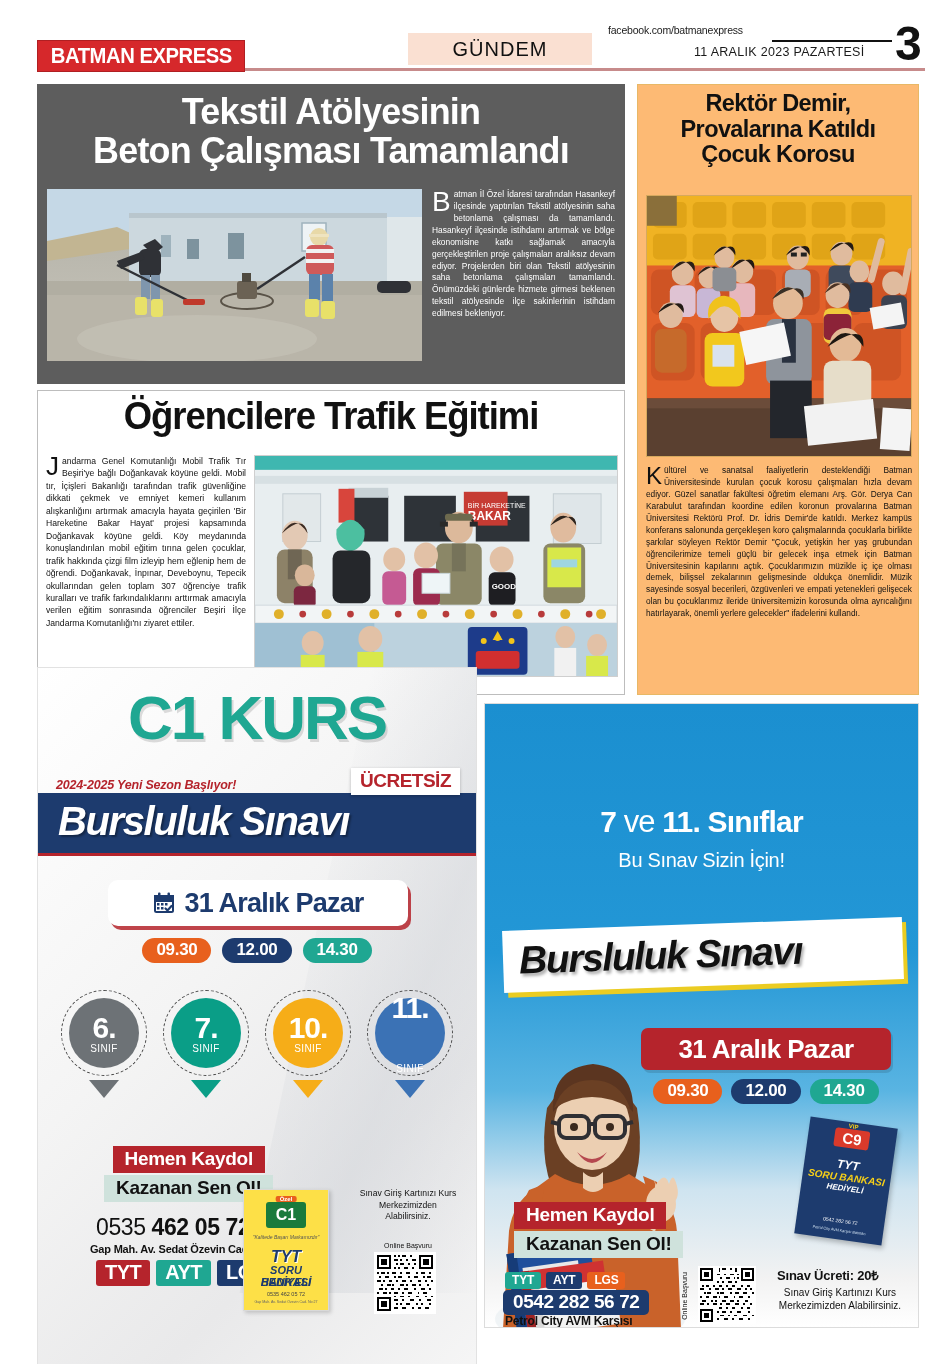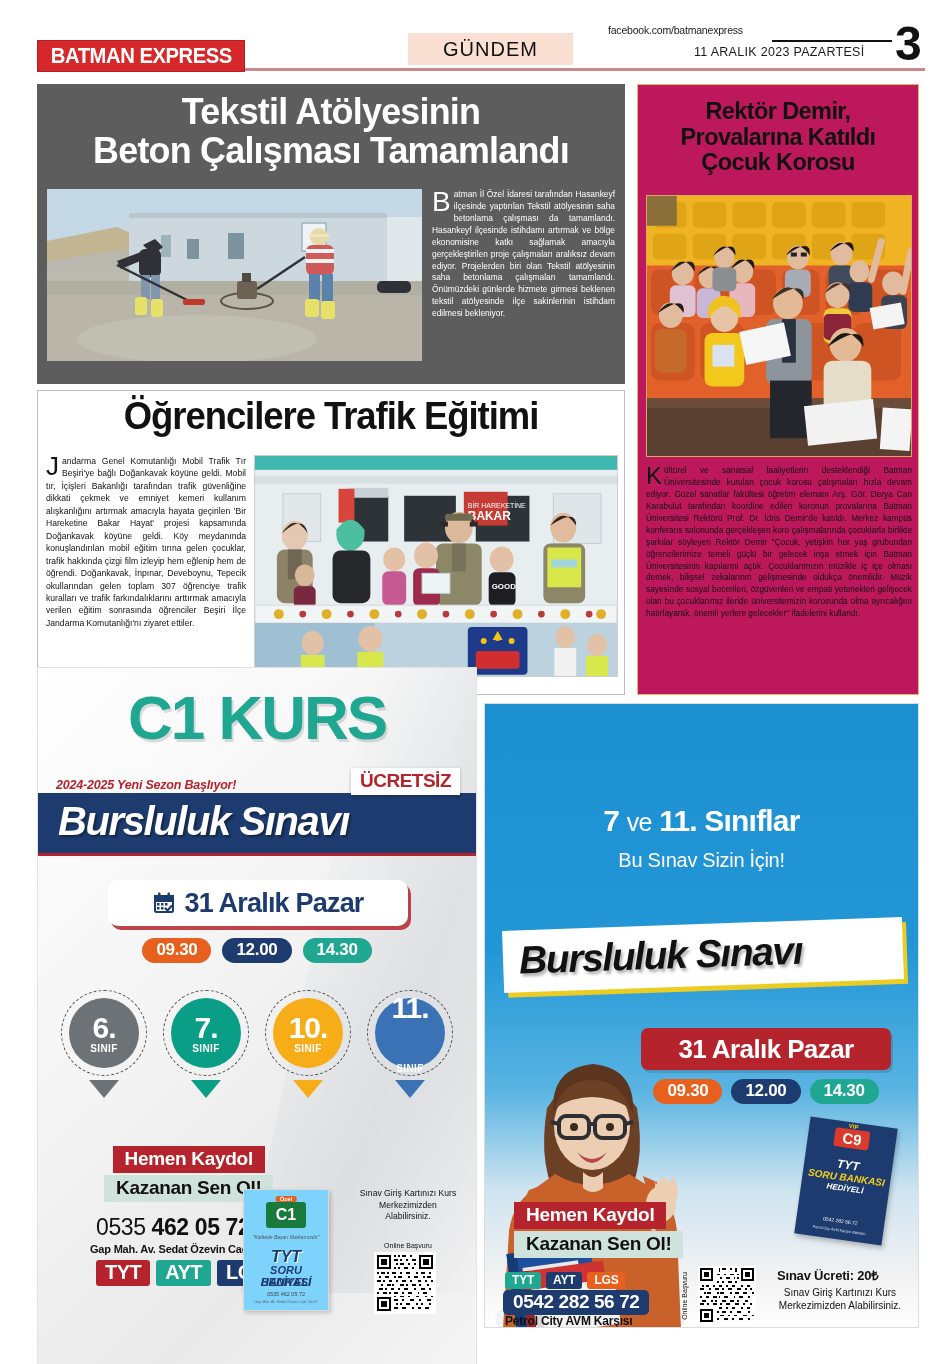--- a/index.html
+++ b/index.html
@@ -24,21 +24,21 @@
     color: #ffffff; font-weight: bold; font-size: 22px;
     letter-spacing: -0.5px; font-family: "Liberation Sans", sans-serif;
     transform: scaleX(0.92);
     white-space: nowrap;
   }
   .masthead-rule {
     position: absolute; left: 245px; top: 68px; width: 680px; height: 3px;
     background: #c78b8b;
   }
   .gundem-chip {
-    position: absolute; left: 408px; top: 33px; width: 165px; height: 32px;
+    position: absolute; left: 408px; top: 33px; width: 184px; height: 32px;
     background: #fae0d2;
     display: flex; align-items: center; justify-content: center;
   }
   .gundem-text { font-size: 20px; color: #111; letter-spacing: 1px; }
   .fb-line {
     position: absolute; left: 608px; top: 24px;
     font-size: 10.5px; color: #1a1a1a; letter-spacing: -0.2px; text-align: right;
   }
   .date-line {
     position: absolute; left: 694px; top: 45px;
@@ -102,22 +102,22 @@
   }
   .art2-photo {
     position: absolute; left: 208px; top: 0; width: 364px; height: 222px;
     background: linear-gradient(#3fb7b0 0%, #3fb7b0 5%, #e9eef0 6%, #dfe5e6 60%, #9fb6c4 100%);
     overflow: hidden; border: 1px solid #cfcfcf;
   }
 
   
   .art3 {
     position: absolute; left: 637px; top: 84px; width: 282px; height: 611px;
-    background: #be185d; border: 1px solid #e8b866;
-    padding: 14px 8px;
+    background: #fdba74; border: 1px solid #e8b866;
+    padding: 6px 8px;
   }
   .art3-title {
     color: #111; font-weight: bold; text-align: center;
     font-size: 23.5px; line-height: 1.09; letter-spacing: -0.6px;
   }
   .art3-photo {
     position: absolute; left: 8px; top: 110px; width: 266px; height: 262px;
     background: linear-gradient(#f0b323 0%, #f0b52a 34%, #e8622a 40%, #e0601f 70%, #b8491a 100%);
     overflow: hidden; border: 1px solid #d6a95e;
   }
@@ -199,21 +199,21 @@
     position: absolute; left: 0; top: 0; width: 86px; height: 86px;
     border-radius: 50%; border: 1.6px dashed #4a4a4a;
   }
   .grade-circle {
     position: absolute; left: 8px; top: 8px; width: 70px; height: 70px;
     border-radius: 50%; color: #fff;
     display: flex; flex-direction: column; align-items: center; justify-content: center;
     line-height: 1;
   }
   .grade-num { font-size: 30px; font-weight: bold; letter-spacing: -1px; }
-  .grade-lbl { font-size: 10px; font-weight: bold; letter-spacing: 0.4px; margin-top: 1px; }
+  .grade-lbl { font-size: 10px; font-weight: normal; letter-spacing: 0.4px; margin-top: 1px; }
   .grade-arrow {
     position: absolute; left: 28px; top: 90px;
     width: 0; height: 0; border-left: 15px solid transparent;
     border-right: 15px solid transparent; border-top: 18px solid currentColor;
   }
   .g-grey   { background: #6d7276; }
   .g-teal   { background: #0a9e87; }
   .g-orange { background: #f6ad18; }
   .g-blue   { background: #3b72b5; gap: 40px; }
 
@@ -243,21 +243,21 @@
   .badge {
     color: #fff; font-weight: bold; font-size: 20px; padding: 1px 9px 2px 9px;
     border-radius: 3px; letter-spacing: -0.5px;
   }
   .b-tyt { background: #b5242c; }
   .b-ayt { background: #1fa792; }
   .b-lgs { background: #1d3b6e; }
 
   .c1-book {
     position: absolute; left: 243px; top: 1189px; width: 86px; height: 122px;
-    background: #7dd3fc; border: 1px solid #d9d9d9; z-index: 6;
+    background: #fde047; border: 1px solid #d9d9d9; z-index: 6;
     box-shadow: 2px 2px 4px rgba(0,0,0,.18);
     text-decoration: underline;
   }
   .c1-book-logo {
     position: absolute; left: 50%; top: 12px; transform: translateX(-50%);
     width: 40px; height: 26px; background: #1a7a3c; border-radius: 3px;
     color: #fff; font-weight: bold; font-size: 16px;
     display: flex; align-items: center; justify-content: center;
   }
   .c1-book-ozel {
@@ -315,21 +315,21 @@
     position: absolute; left: 0; right: 0; top: 16px; text-align: center;
     font-size: 55px; font-weight: bold; color: #f6cf18; letter-spacing: -2px;
     text-shadow: 3px 4px 0 rgba(0,0,0,0.16);
     z-index: 3;
   }
   .c9-sub1 {
     position: absolute; left: 0; right: 0; top: 100px; text-align: center;
     font-size: 30px; color: #ffffff; letter-spacing: -0.8px; z-index: 3;
   }
   .c9-sub1 b { font-weight: bold; }
-  .c9-sub1 .thin { font-weight: normal; font-size: 25px; }
+  .c9-sub1 .thin { font-weight: normal; font-size: 31px; }
   .c9-sub2 {
     position: absolute; left: 0; right: 0; top: 145px; text-align: center;
     font-size: 20px; color: #ffffff; letter-spacing: -0.3px; z-index: 3;
   }
   .c9-white-band {
     position: absolute; left: 18px; top: 220px; width: 400px; height: 62px;
     background: #ffffff; transform: rotate(-2deg); z-index: 4;
     box-shadow: 4px 5px 0 rgba(246,207,24,.95);
   }
   .c9-band-text {

